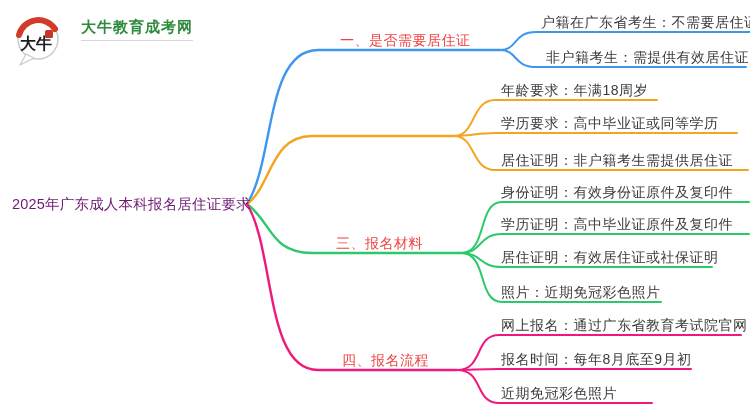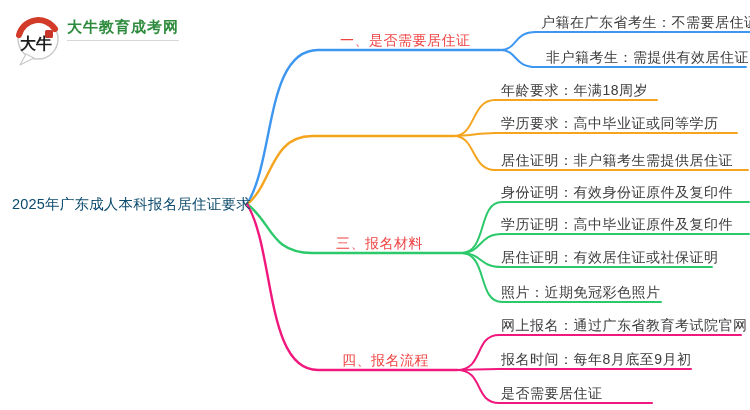--- a/index.html
+++ b/index.html
@@ -17,21 +17,21 @@
   .c2{stroke:var(--branch2);}
   .c3{stroke:var(--branch3);}
   .c4{stroke:var(--branch4);}
 
   .txt{
     position:absolute;white-space:nowrap;color:var(--text);
     font-size:14px;line-height:18px;letter-spacing:0.5px;
   }
   .root-title{
     position:absolute;left:12px;top:195px;white-space:nowrap;
-    font-size:14.5px;line-height:19px;color:#0c4a6e;letter-spacing:0.2px;
+    font-size:14.5px;line-height:19px;color:#701a75;letter-spacing:0.2px;
   }
   .blabel{font-size:14px;color:#ef4444;}
 
   .b1l{left:340px;top:31px;}
   .b1s1{left:541px;top:13px;}
   .b1s2{left:546px;top:48px;}
   .b2l{left:343px;top:117px;}
   .b2s1{left:501px;top:81px;}
   .b2s2{left:501px;top:114px;}
   .b2s3{left:501px;top:151px;}
@@ -40,21 +40,21 @@
   .b3s2{left:501px;top:215px;}
   .b3s3{left:501px;top:248px;}
   .b3s4{left:501px;top:283px;text-align:center;}
   .b4l{left:342px;top:351px;}
   .b4s1{left:501px;top:316px;}
   .b4s2{left:501px;top:350px;}
   .b4s3{left:501px;top:384px;}
 
   .logo{position:absolute;left:12px;top:12px;display:flex;align-items:flex-start;}
   .logo-icon{width:52px;height:54px;flex:0 0 auto;}
-  .logo-textcol{margin-left:3px;padding-top:6px;font-family:Liberation Serif, serif;}
+  .logo-textcol{margin-left:17px;padding-top:6px;font-family:Liberation Serif, serif;}
   .logo-name{
     font-size:15px;font-weight:bold;color:var(--logo_green);
     letter-spacing:1px;padding-bottom:3px;border-bottom:1px solid #d7d7d7;
   }
   .logo-url{
     font-size:12.5px;font-weight:bold;color:var(--logo_green);
     letter-spacing:0.6px;padding-top:2px;
   }
 </style>
 </head>
@@ -111,15 +111,15 @@
   <div class="txt b2s3">居住证明：非户籍考生需提供居住证</div>
   <div class="txt b2s2">学历要求：高中毕业证或同等学历</div>
 
   <div class="txt b3s1">身份证明：有效身份证原件及复印件</div>
   <div class="txt b3s2">学历证明：高中毕业证原件及复印件</div>
   <div class="txt b3s3">居住证明：有效居住证或社保证明</div>
   <div class="txt b3s4">照片：近期免冠彩色照片</div>
 
   <div class="txt b4s1">网上报名：通过广东省教育考试院官网</div>
   <div class="txt b4s2">报名时间：每年8月底至9月初</div>
-  <div class="txt b4s3">是否需要居住证</div>
+  <div class="txt b4s3">近期免冠彩色照片</div>
 
 </div>
 
 </body></html>

